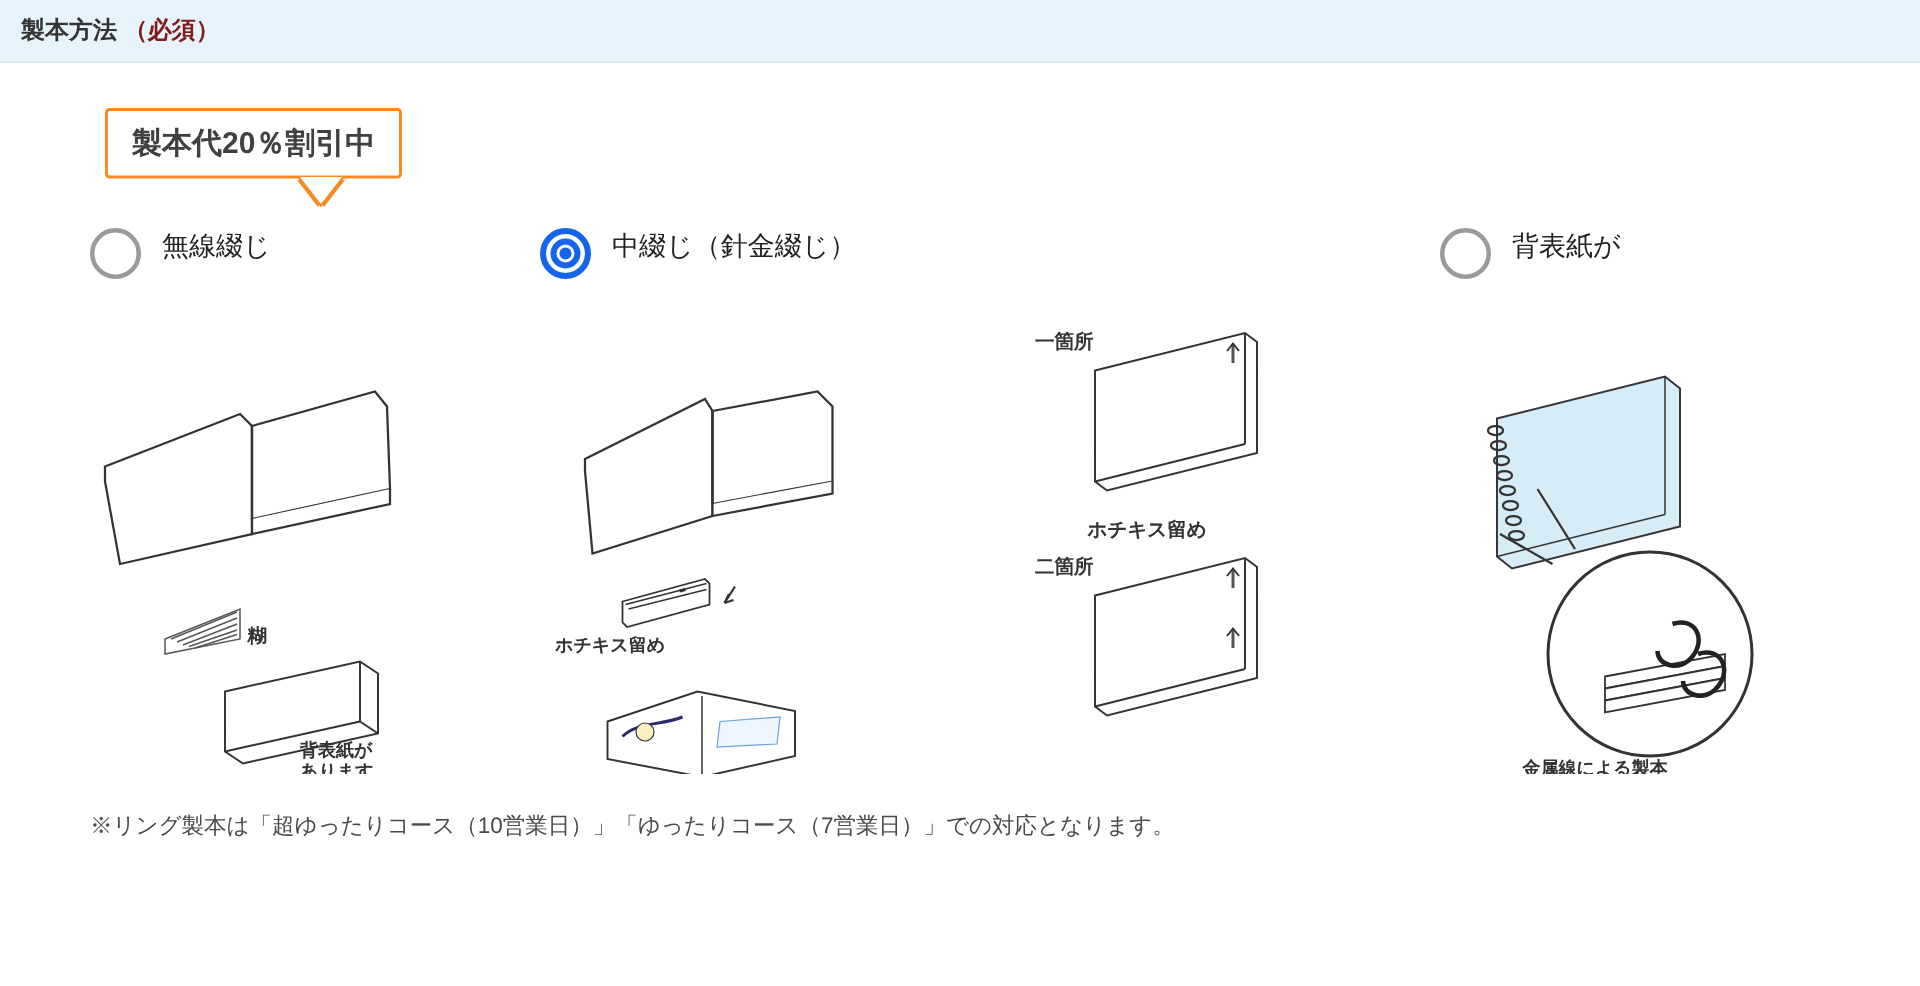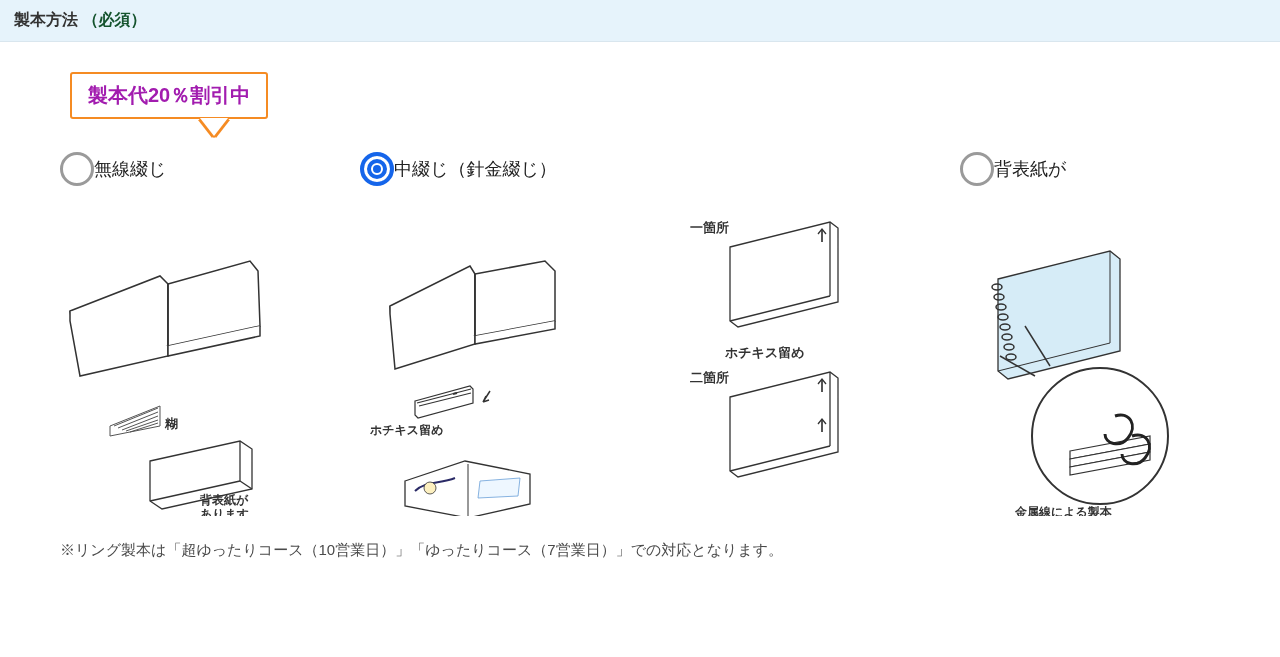--- a/index.html
+++ b/index.html
@@ -4,51 +4,51 @@
   <style>
     * { box-sizing: border-box; margin: 0; padding: 0; }
     body { font-family: "Hiragino Sans", "Hiragino Kaku Gothic ProN", Meiryo, sans-serif; background: #fff; width: 1280px; }
 
     .header-bar {
       background: #e6f3fb;
       padding: 10px 14px;
       border-bottom: 1px solid #d9e6ee;
     }
     .header-bar .title { font-size: 16px; font-weight: bold; color: #333; }
-    .header-bar .required { color: #14532d; font-weight: bold; text-align: center; }
+    .header-bar .required { color: #7f1d1d; font-weight: bold; text-align: center; }
 
     .content { padding: 30px 30px 20px 30px; }
 
     .badge-wrap { margin-left: 40px; position: relative; height: 80px; }
     .badge {
       display: inline-block;
       border: 2px solid #f58b23;
       border-radius: 3px;
       padding: 8px 16px;
       font-size: 20px;
       font-weight: bold;
-      color: #a21caf;
+      color: #404040;
       background: #fff;
       position: relative;
     }
     .badge-tail {
       position: absolute;
       top: 46px; 
       left: 130px;
       width: 0; height: 0;
       border-left: 14px solid transparent;
       border-right: 14px solid transparent;
       border-top: 18px solid #fff;
       filter: drop-shadow(0 2px 0 #f58b23) drop-shadow(-2px 0 0 #f58b23) drop-shadow(2px 0 0 #f58b23);
     }
 
     .options { display: flex; gap: 40px; padding: 0 30px; }
     .option { flex: 1; }
 
-    .radio-row { display: flex; align-items: center; cursor: pointer; }
+    .radio-row { display: flex; gap: 14px; cursor: pointer; }
     .radio {
       width: 34px; height: 34px; border-radius: 50%;
       border: 3px solid #9a9a9a; background: #fff;
       position: relative; flex-shrink: 0;
     }
     .radio.selected {
       border: none;
       background: #1565ea;
       box-shadow: 0 0 0 3px #1565ea inset, 0 0 0 7px #fff inset, 0 0 0 11px #1565ea inset, 0 0 0 14px #fff inset;
     }

